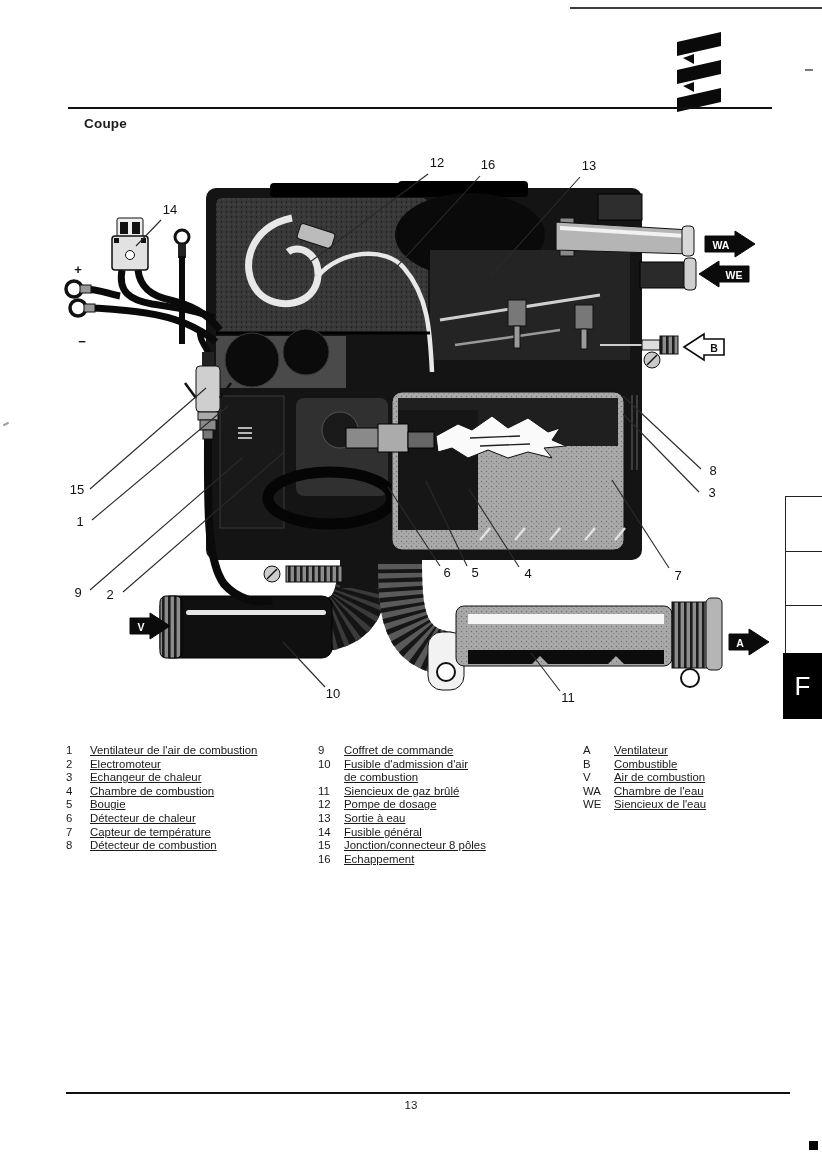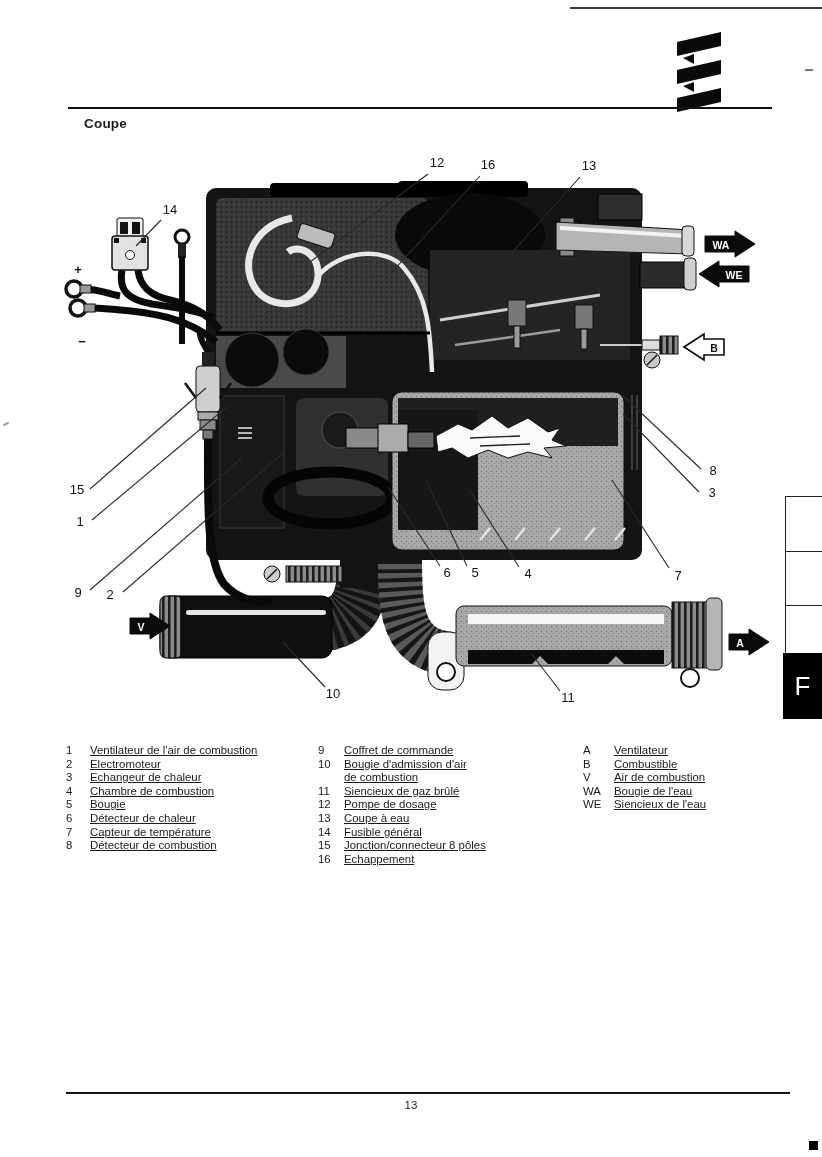--- a/index.html
+++ b/index.html
@@ -321,34 +321,34 @@
           <span class="leg-label">Détecteur de combustion</span>
         </div>
       </div>
     <div class="legend-col" id="legend-col-1">
         <div class="leg-row">
           <span class="leg-key">9</span>
           <span class="leg-label">Coffret de commande</span>
         </div>
         <div class="leg-row">
           <span class="leg-key">10</span>
-          <span class="leg-label">Bougie d'admission d'air
+          <span class="leg-label">Fusible d'admission d'air
 de combustion</span>
         </div>
         <div class="leg-row">
           <span class="leg-key">11</span>
           <span class="leg-label">Siencieux de gaz brûlé</span>
         </div>
         <div class="leg-row">
           <span class="leg-key">12</span>
           <span class="leg-label">Pompe de dosage</span>
         </div>
         <div class="leg-row">
           <span class="leg-key">13</span>
-          <span class="leg-label">Coupe à eau</span>
+          <span class="leg-label">Sortie à eau</span>
         </div>
         <div class="leg-row">
           <span class="leg-key">14</span>
           <span class="leg-label">Fusible général</span>
         </div>
         <div class="leg-row">
           <span class="leg-key">15</span>
           <span class="leg-label">Jonction/connecteur 8 pôles</span>
         </div>
         <div class="leg-row">
@@ -364,21 +364,21 @@
         <div class="leg-row">
           <span class="leg-key">B</span>
           <span class="leg-label">Combustible</span>
         </div>
         <div class="leg-row">
           <span class="leg-key">V</span>
           <span class="leg-label">Air de combustion</span>
         </div>
         <div class="leg-row">
           <span class="leg-key">WA</span>
-          <span class="leg-label">Bougie de l'eau</span>
+          <span class="leg-label">Chambre de l'eau</span>
         </div>
         <div class="leg-row">
           <span class="leg-key">WE</span>
           <span class="leg-label">Siencieux de l'eau</span>
         </div>
       </div>
   </div>
 
   <div class="rule" id="rule-bottom"></div>
   <div id="page-number">13</div>

